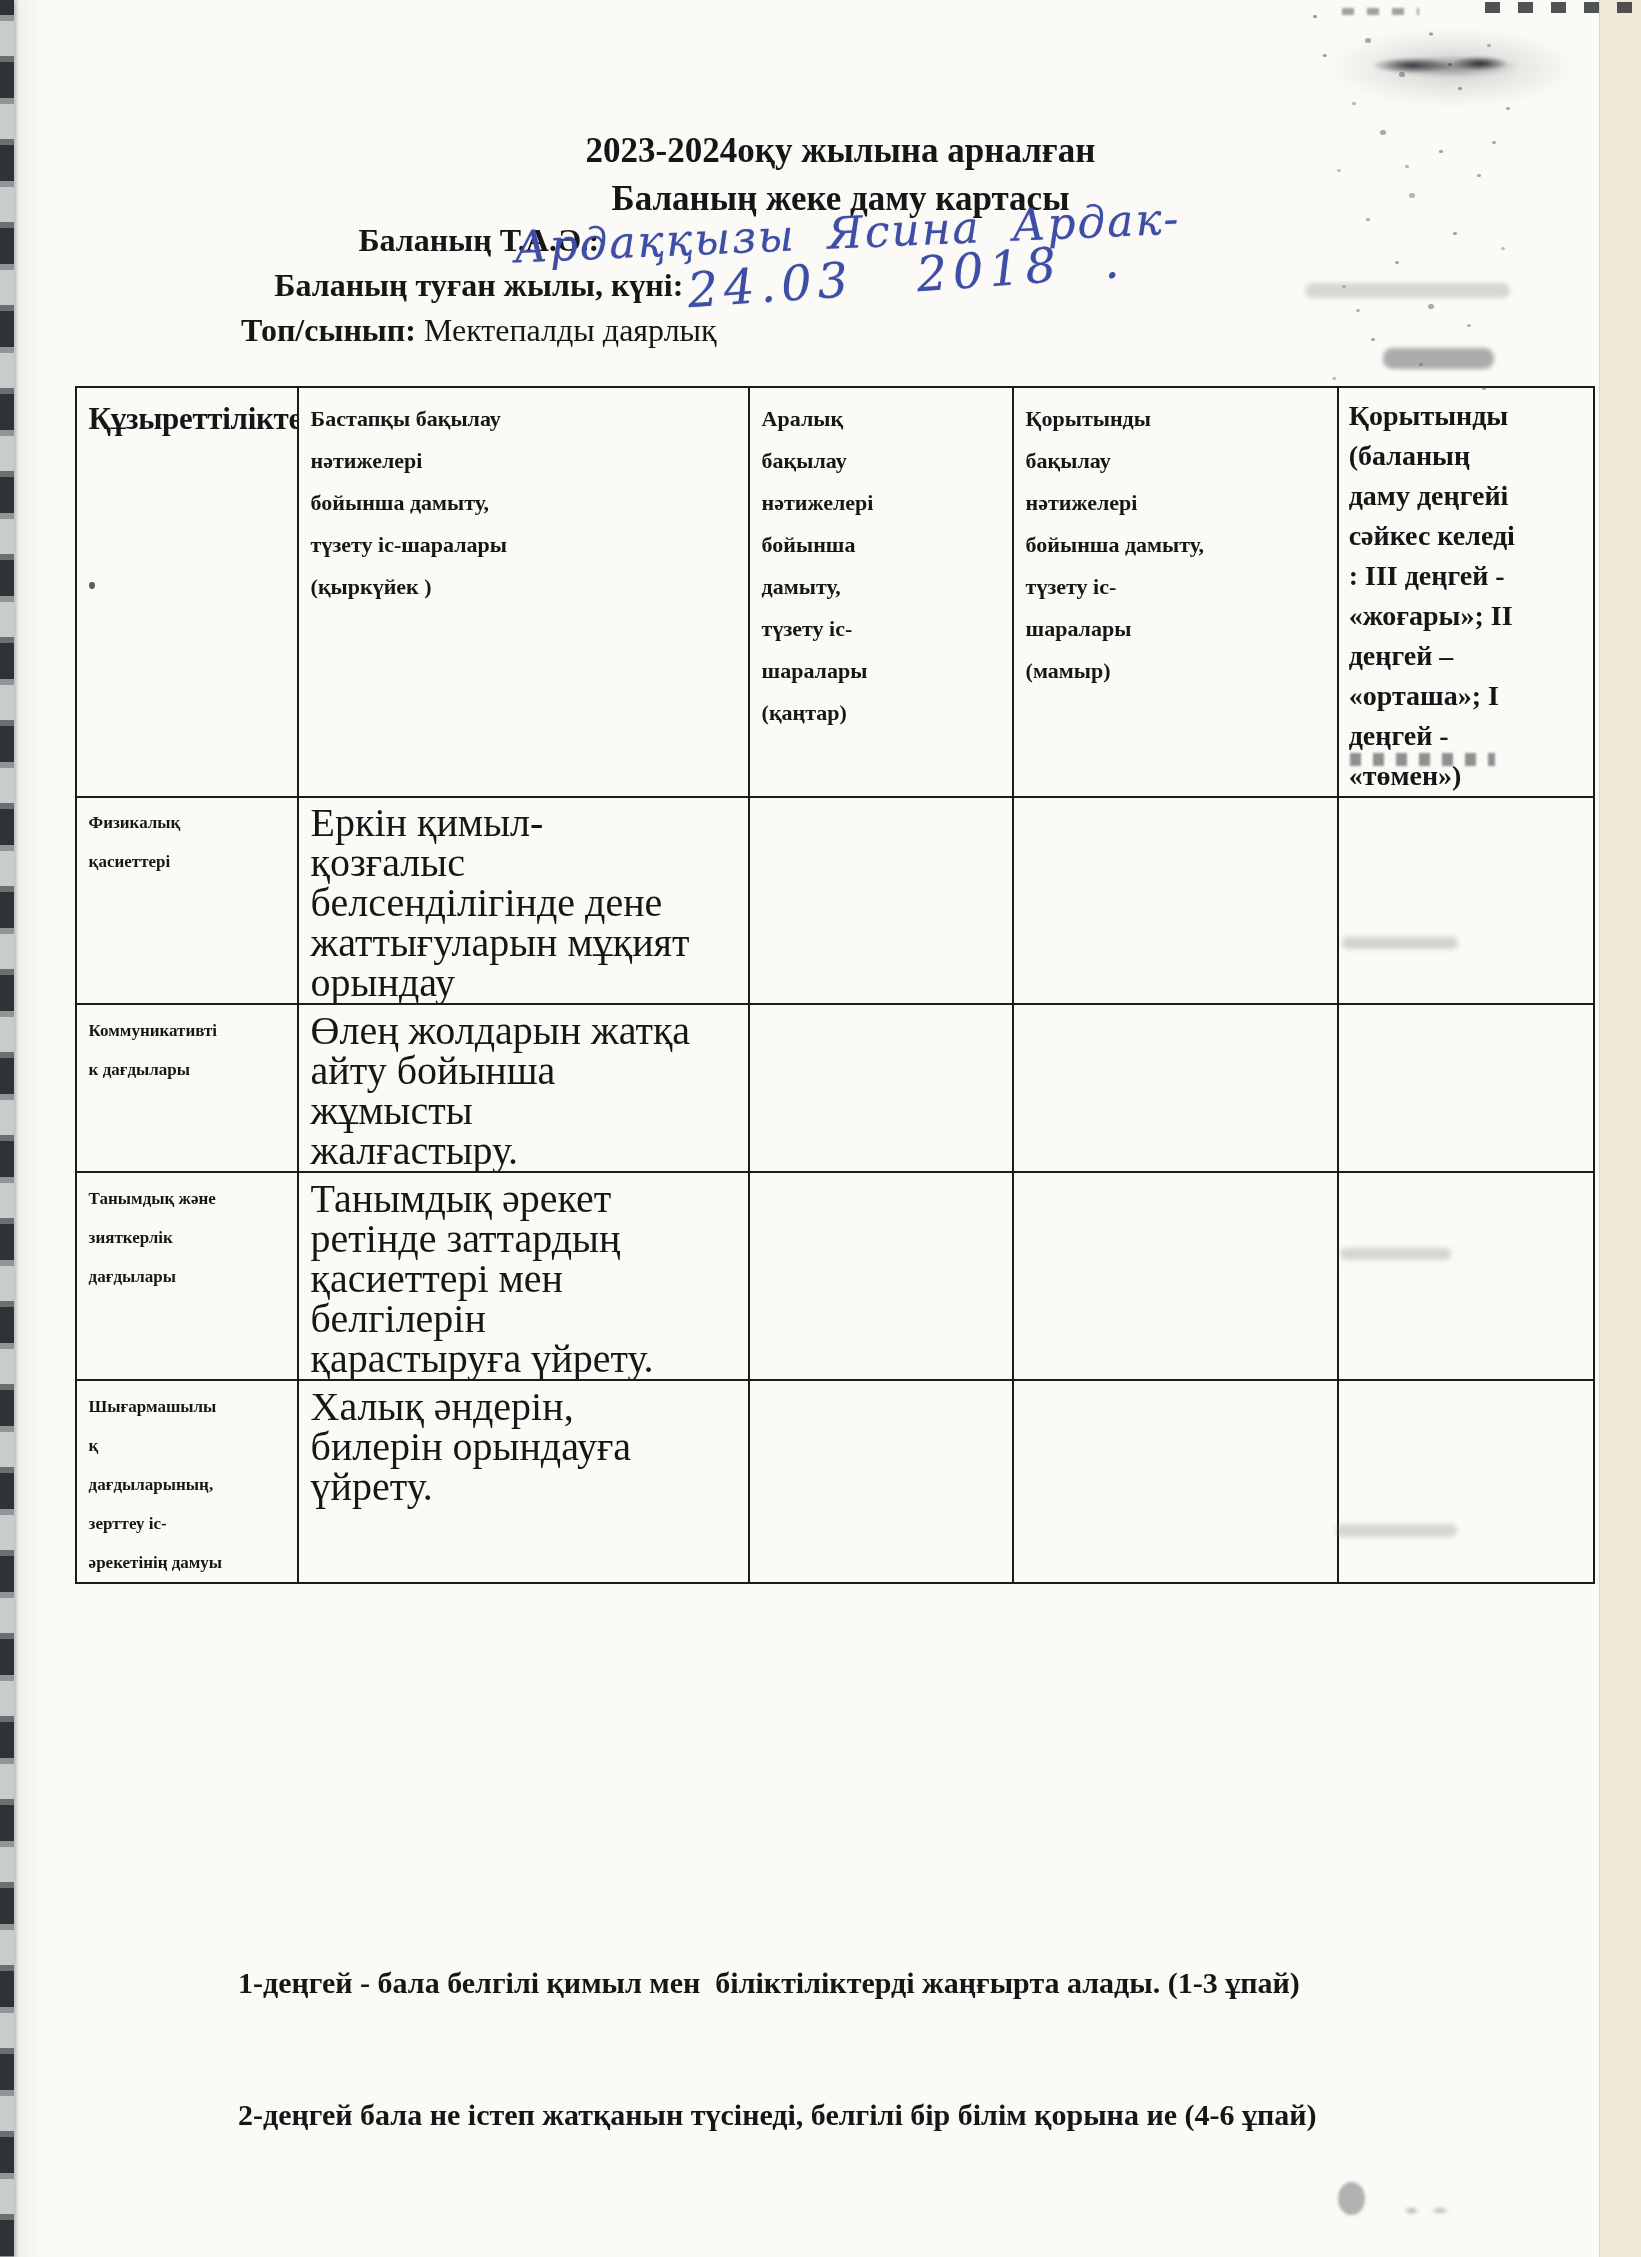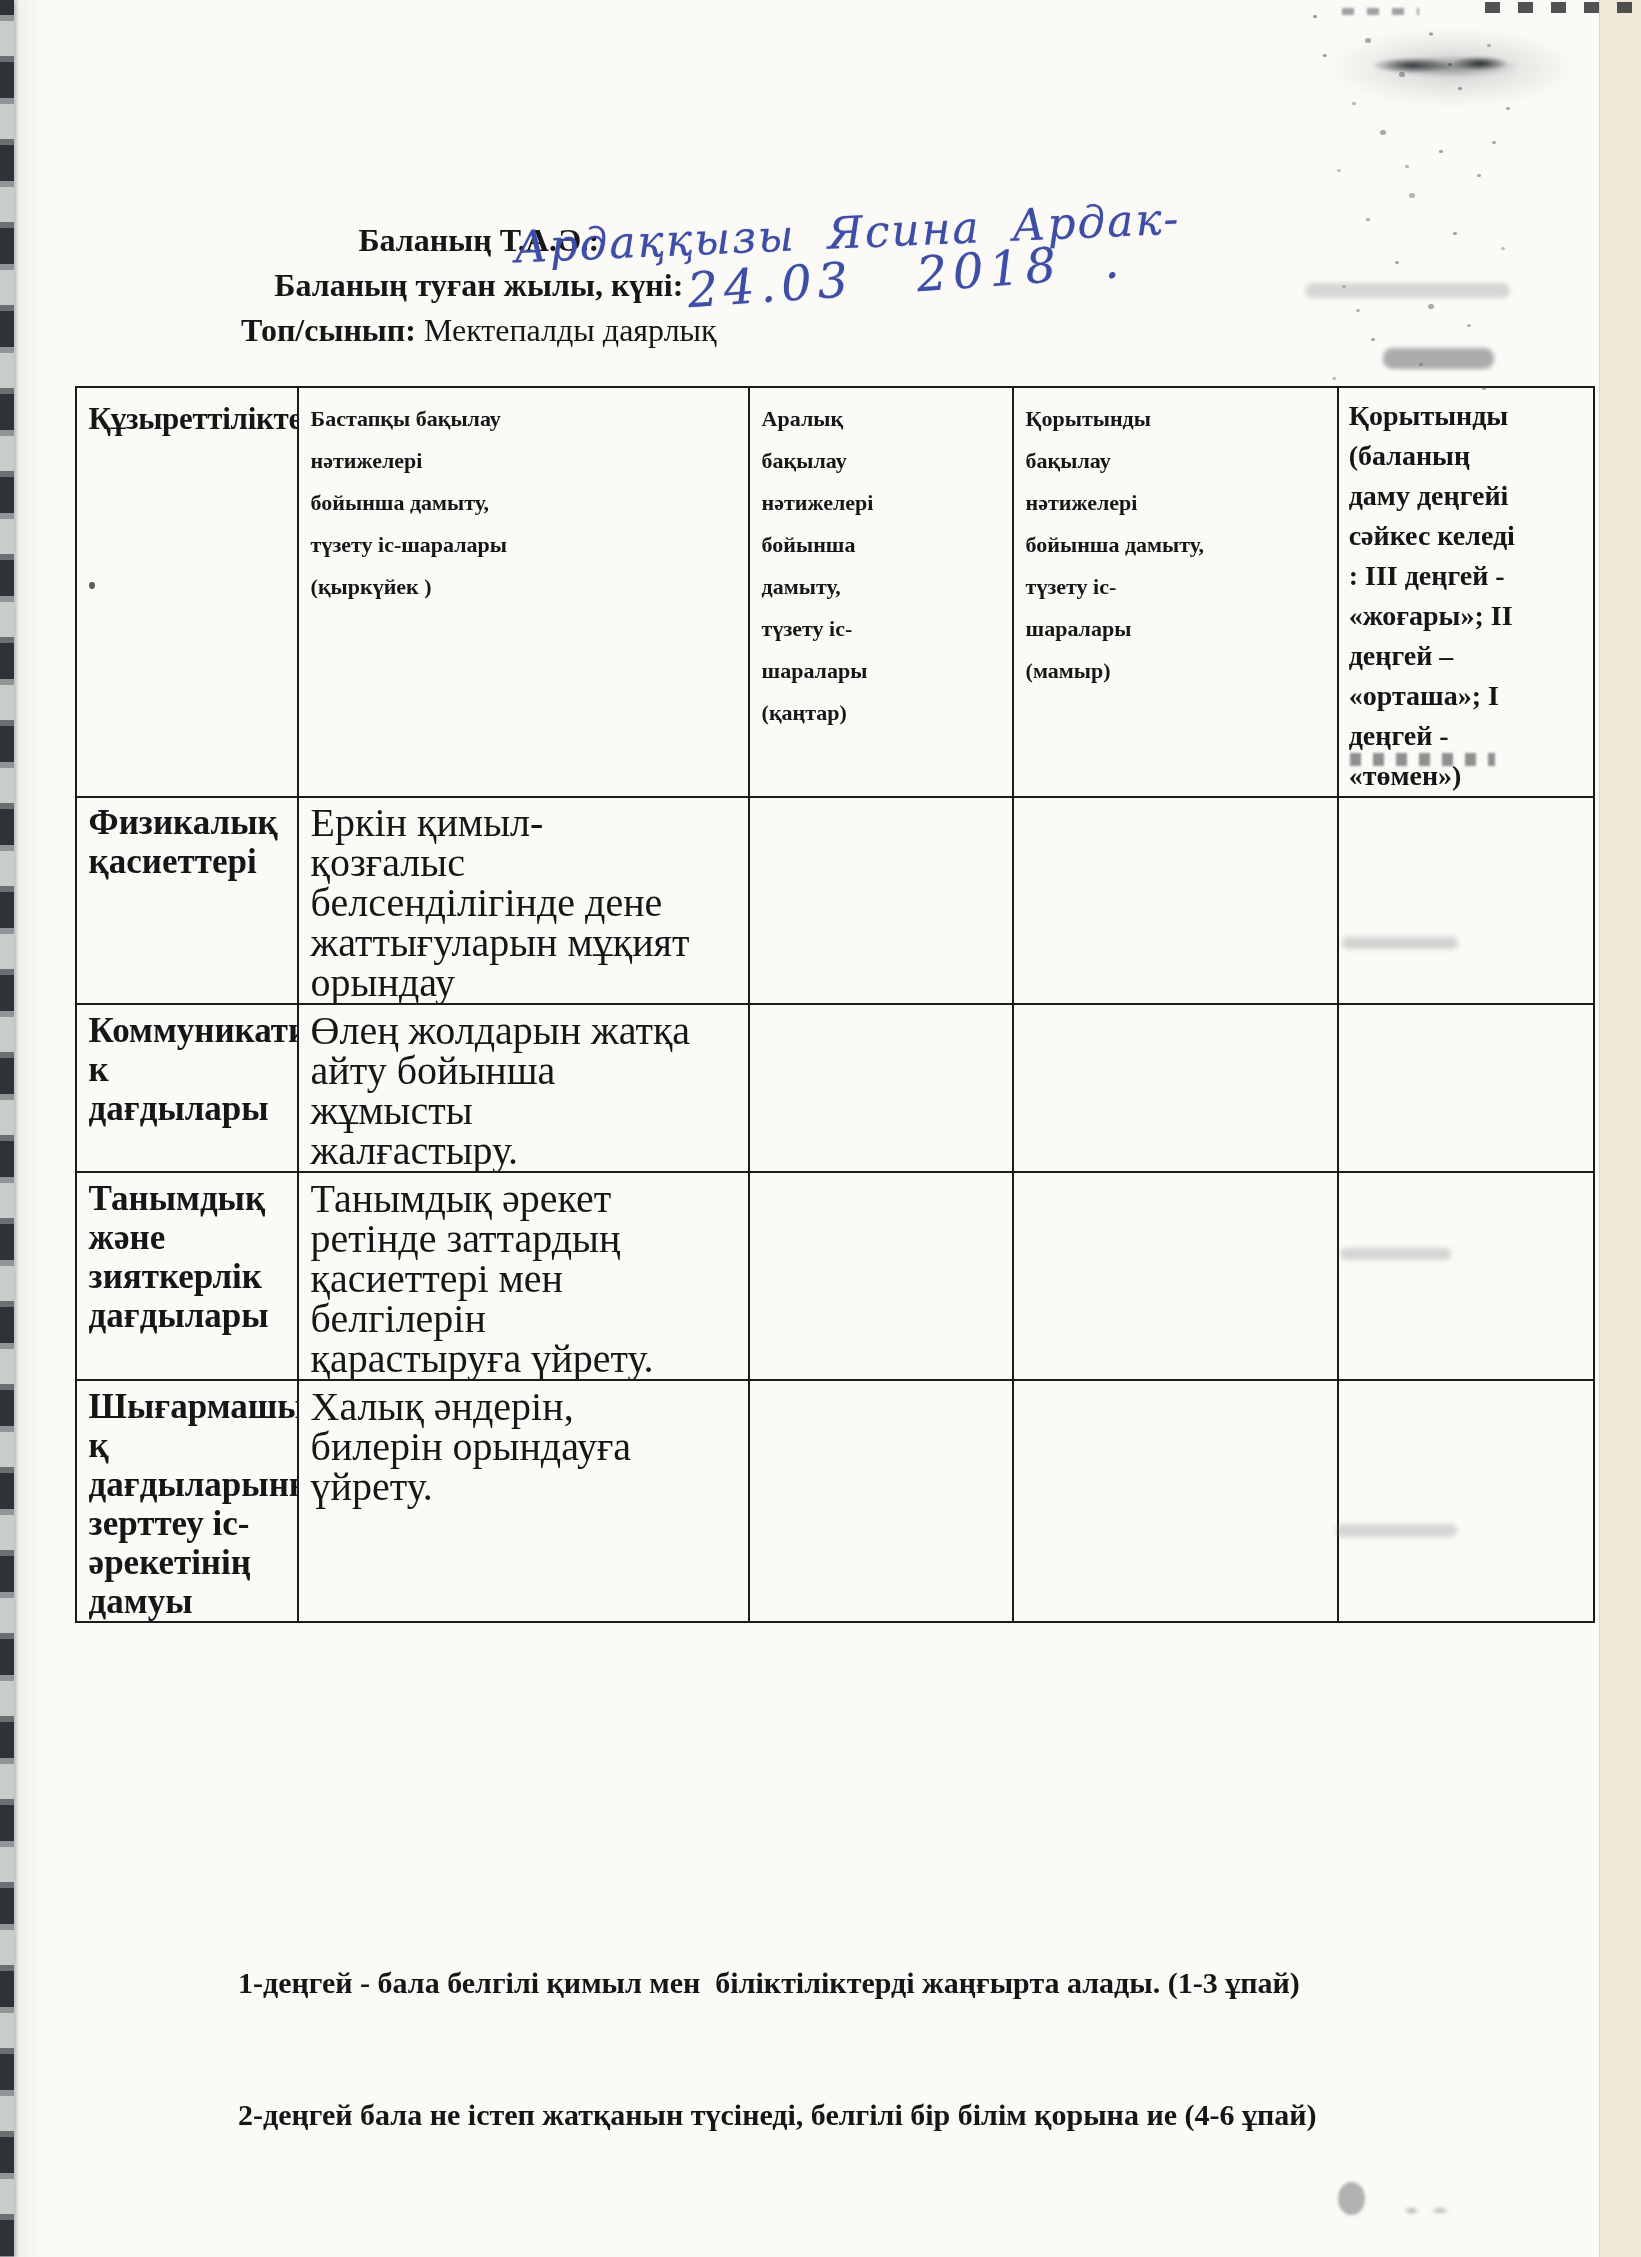--- a/index.html
+++ b/index.html
@@ -58,21 +58,21 @@
   .hw-name{left:514px;top:207px;font-size:44px;letter-spacing:1.9px;transform:rotate(-2.5deg);}
   .hw-date{left:687px;top:247px;font-size:48px;letter-spacing:5.8px;transform:rotate(-4deg);}
   
   .tbl{position:absolute;left:75px;top:386px;width:1518px;border-collapse:collapse;table-layout:fixed;}
   .tbl th,.tbl td{border:2.9px solid #1c1c1c;vertical-align:top;text-align:left;
     white-space:pre-wrap;overflow:hidden;}
   .tbl th{font-weight:bold;font-size:22px;line-height:42px;padding:9.7px 9.7px 0 11.6px;}
   .tbl th.h1{font-size:31px;letter-spacing:-0.3px;}
   .tbl th.h5{font-size:28px;line-height:40px;padding:7.7px 7.7px 0 9.7px;}
   .tbl td{padding:5.8px 9.7px 0 11.6px;}
-  .tbl td.c1{font-weight:bold;font-size:35px;line-height:39px;padding-right:10px;margin-top:36px;}
+  .tbl td.c1{font-weight:bold;font-size:17px;line-height:39px;padding-right:10px;margin-top:36px;}
   .tbl td.c2{font-size:40px;line-height:40px;}
   .tbl td.empty{font-size:30px;}
   
   .legend{position:absolute;left:238px;top:1873px;width:1188px;font-weight:bold;
     font-size:30px;line-height:44px;white-space:pre-wrap;}
 </style>
 </head>
 <body>
 
 <div class="page">
@@ -87,20 +87,24 @@
   <div class="art band-1"></div>
   <div class="art blob-2"></div>
   <div class="art dash-row"></div>
   <div class="art smudge-a"></div>
   <div class="art smudge-b"></div>
   <div class="art smudge-c"></div>
   <div class="art br-mark-a"></div>
   <div class="art br-mark-b"></div>
   <div class="art stray-dot"></div>
 
+  <div class="title">
+    <div>2023-2024оқу жылына арналған</div>
+    <div>Баланың жеке даму картасы</div>
+  </div>
 
   <div class="fields">
     <div><span class="lbl">Баланың Т.А.Ә.:</span></div>
     <div><span class="lbl">Баланың туған жылы, күні:</span></div>
     <div><span class="lbl">Топ/сынып: </span><span class="val">Мектепалды даярлық</span></div>
   </div>
 
   <div class="hw hw-name" style="color: rgb(62, 78, 166);">Ардаққызы  Ясина  Ардак-</div>
   <div class="hw hw-date" style="color: rgb(62, 78, 166);">24.03   2018  .</div>
 

